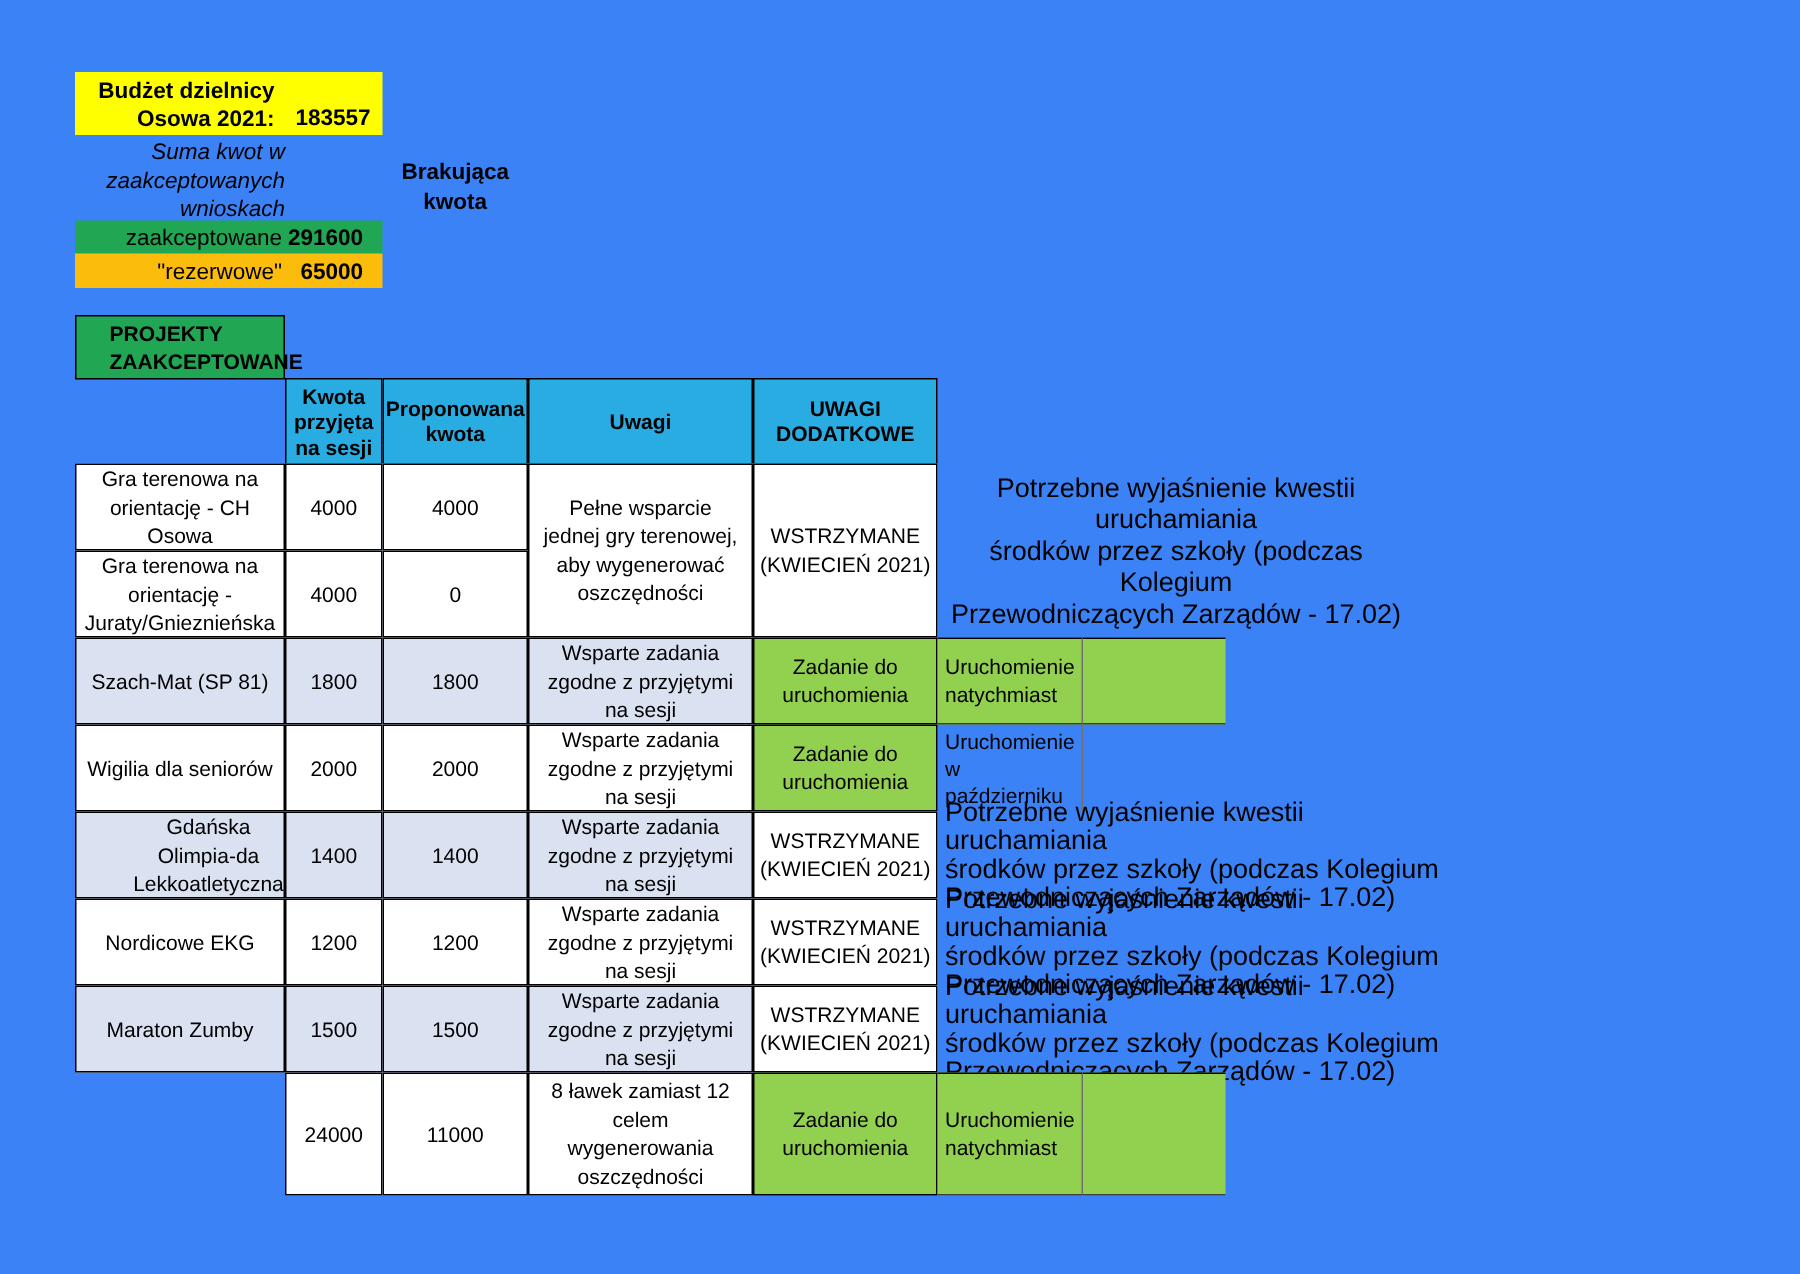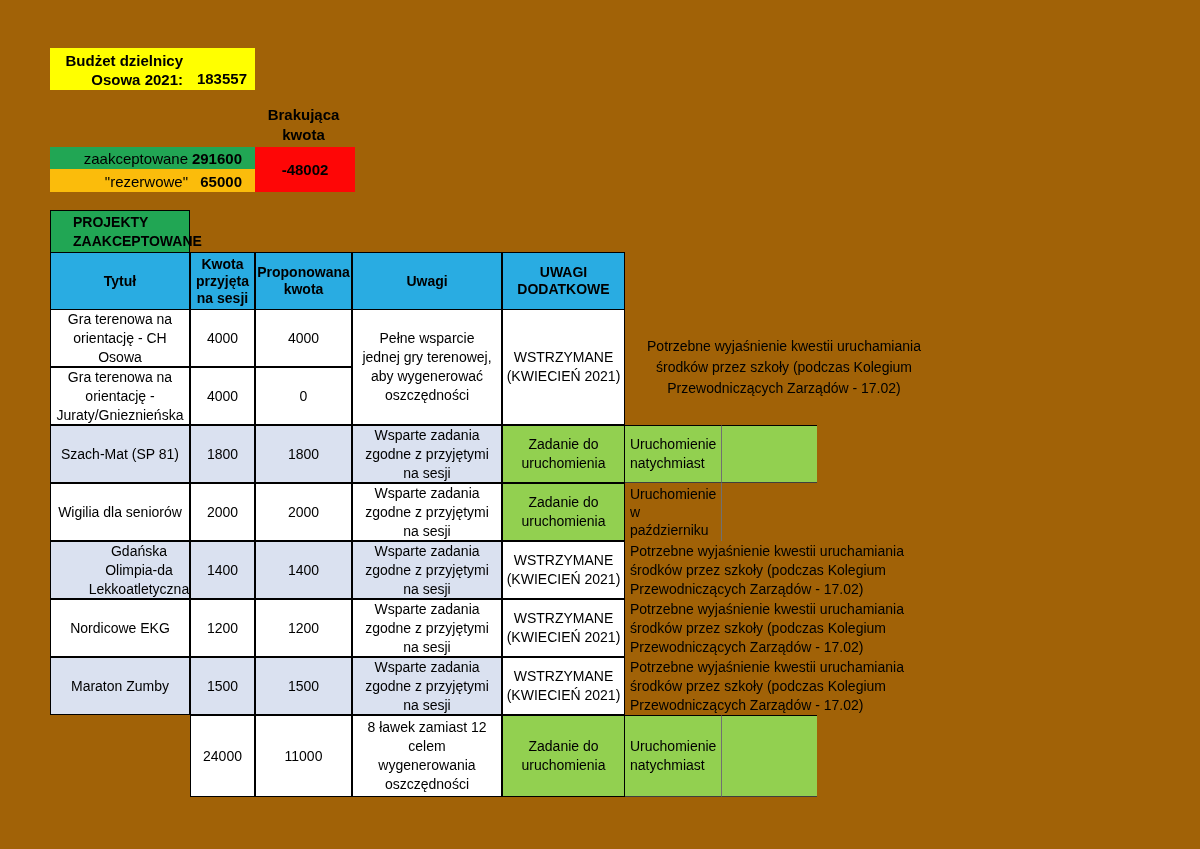--- a/index.html
+++ b/index.html
@@ -1,16 +1,16 @@
 <!DOCTYPE html>
 <html><head>
 <meta charset="utf-8">
 <style>
   html,body{margin:0;padding:0;background:#ffffff;}
-  .canvas{position:relative;width:1200px;height:849px;background:#a16207;
+  .canvas{position:relative;width:1200px;height:849px;background:#3b82f6;
           font-family:"Liberation Sans",sans-serif;color:#000;overflow:hidden;}
   .abs{position:absolute;box-sizing:border-box;}
   .txt{position:absolute;box-sizing:border-box;white-space:pre-line;font-size:15px;line-height:19px;color:#000;}
   .right{text-align:right;}
   .center{text-align:center;}
   .bold{font-weight:bold;}
   .italic{font-style:italic;}
   .cell{position:absolute;box-sizing:border-box;border:1px solid #000;
         display:flex;align-items:center;justify-content:center;
         text-align:center;white-space:pre-line;font-size:14px;line-height:19px;color:#000;background:#fff;}
@@ -18,54 +18,55 @@
   .lav{background:#DAE1F0;}
   .grn{background:#92D050;}
   .leftal{justify-content:flex-start;text-align:left;padding-left:22px;}
   .fg{position:absolute;box-sizing:border-box;background:#92D050;
       border-top:1px solid #000;border-bottom:1px solid #3f3f3f;
       display:flex;align-items:center;white-space:pre-line;font-size:14px;line-height:19px;}
   .fgdiv{border-right:1px solid #707070;}
   .fplain{position:absolute;box-sizing:border-box;border-right:1px solid #707070;
       display:flex;align-items:center;white-space:pre-line;font-size:14px;line-height:18px;}
   .note{position:absolute;box-sizing:border-box;display:flex;align-items:center;
-      white-space:pre-line;font-size:14px;color:#000;}
+      white-space:pre-line;font-size:18px;color:#000;}
   .flexc{display:flex;align-items:center;justify-content:center;}
   .yellow{background:#FFFF00;}
   .dgreen{background:#21A654;}
   .orange{background:#FBBC0B;}
   .red{background:#FE0606;}
 </style>
 </head>
 <body>
 
 <div class="canvas">
 
   <div class="abs yellow" style="left:50px;top:48px;width:205px;height:42px;"></div>
   <div class="txt bold right" style="left:40px;top:51px;width:143px;height:38px;line-height:19px;">Budżet dzielnicy
 Osowa 2021:</div>
   <div class="txt bold right" style="left:183px;top:69px;width:64px;">183557</div>
 
+  <div class="txt italic right" style="left:38px;top:92px;width:152px;height:57px;">Suma kwot w
+zaakceptowanych
+wnioskach</div>
   <div class="txt bold center" style="left:255px;top:105px;width:97px;height:40px;line-height:20px;">Brakująca
 kwota</div>
 
   <div class="abs dgreen" style="left:50px;top:147px;width:205px;height:22px;"></div>
   <div class="txt right" style="left:40px;top:149px;width:148px;">zaakceptowane</div>
   <div class="txt bold right" style="left:183px;top:149px;width:59px;">291600</div>
 
   <div class="abs orange" style="left:50px;top:169px;width:205px;height:23px;"></div>
   <div class="txt right" style="left:40px;top:172px;width:148px;">"rezerwowe"</div>
   <div class="txt bold right" style="left:183px;top:172px;width:59px;">65000</div>
 
-  <div class="abs red flexc txt bold" style="left:255px;top:147px;width:100px;height:45px;">-48002</div>
 
   <div class="cell dgreen bold leftal" style="left:50px;top:210px;width:140px;height:43px;justify-content:flex-start;text-align:left;">PROJEKTY
 ZAAKCEPTOWANE</div>
 
-  <div class="cell hdr" style="left:50px;top:252px;width:140px;height:58px;">Tytuł</div>
   <div class="cell hdr" style="left:190px;top:252px;width:65px;height:58px;">Kwota
 przyjęta
 na sesji</div>
   <div class="cell hdr" style="left:255px;top:252px;width:97px;height:58px;">Proponowana
 kwota</div>
   <div class="cell hdr" style="left:352px;top:252px;width:150px;height:58px;">Uwagi</div>
   <div class="cell hdr" style="left:502px;top:252px;width:123px;height:58px;">UWAGI
 DODATKOWE</div>
 
   <div class="cell" style="left:50px;top:309px;width:140px;height:58px;">Gra terenowa na

